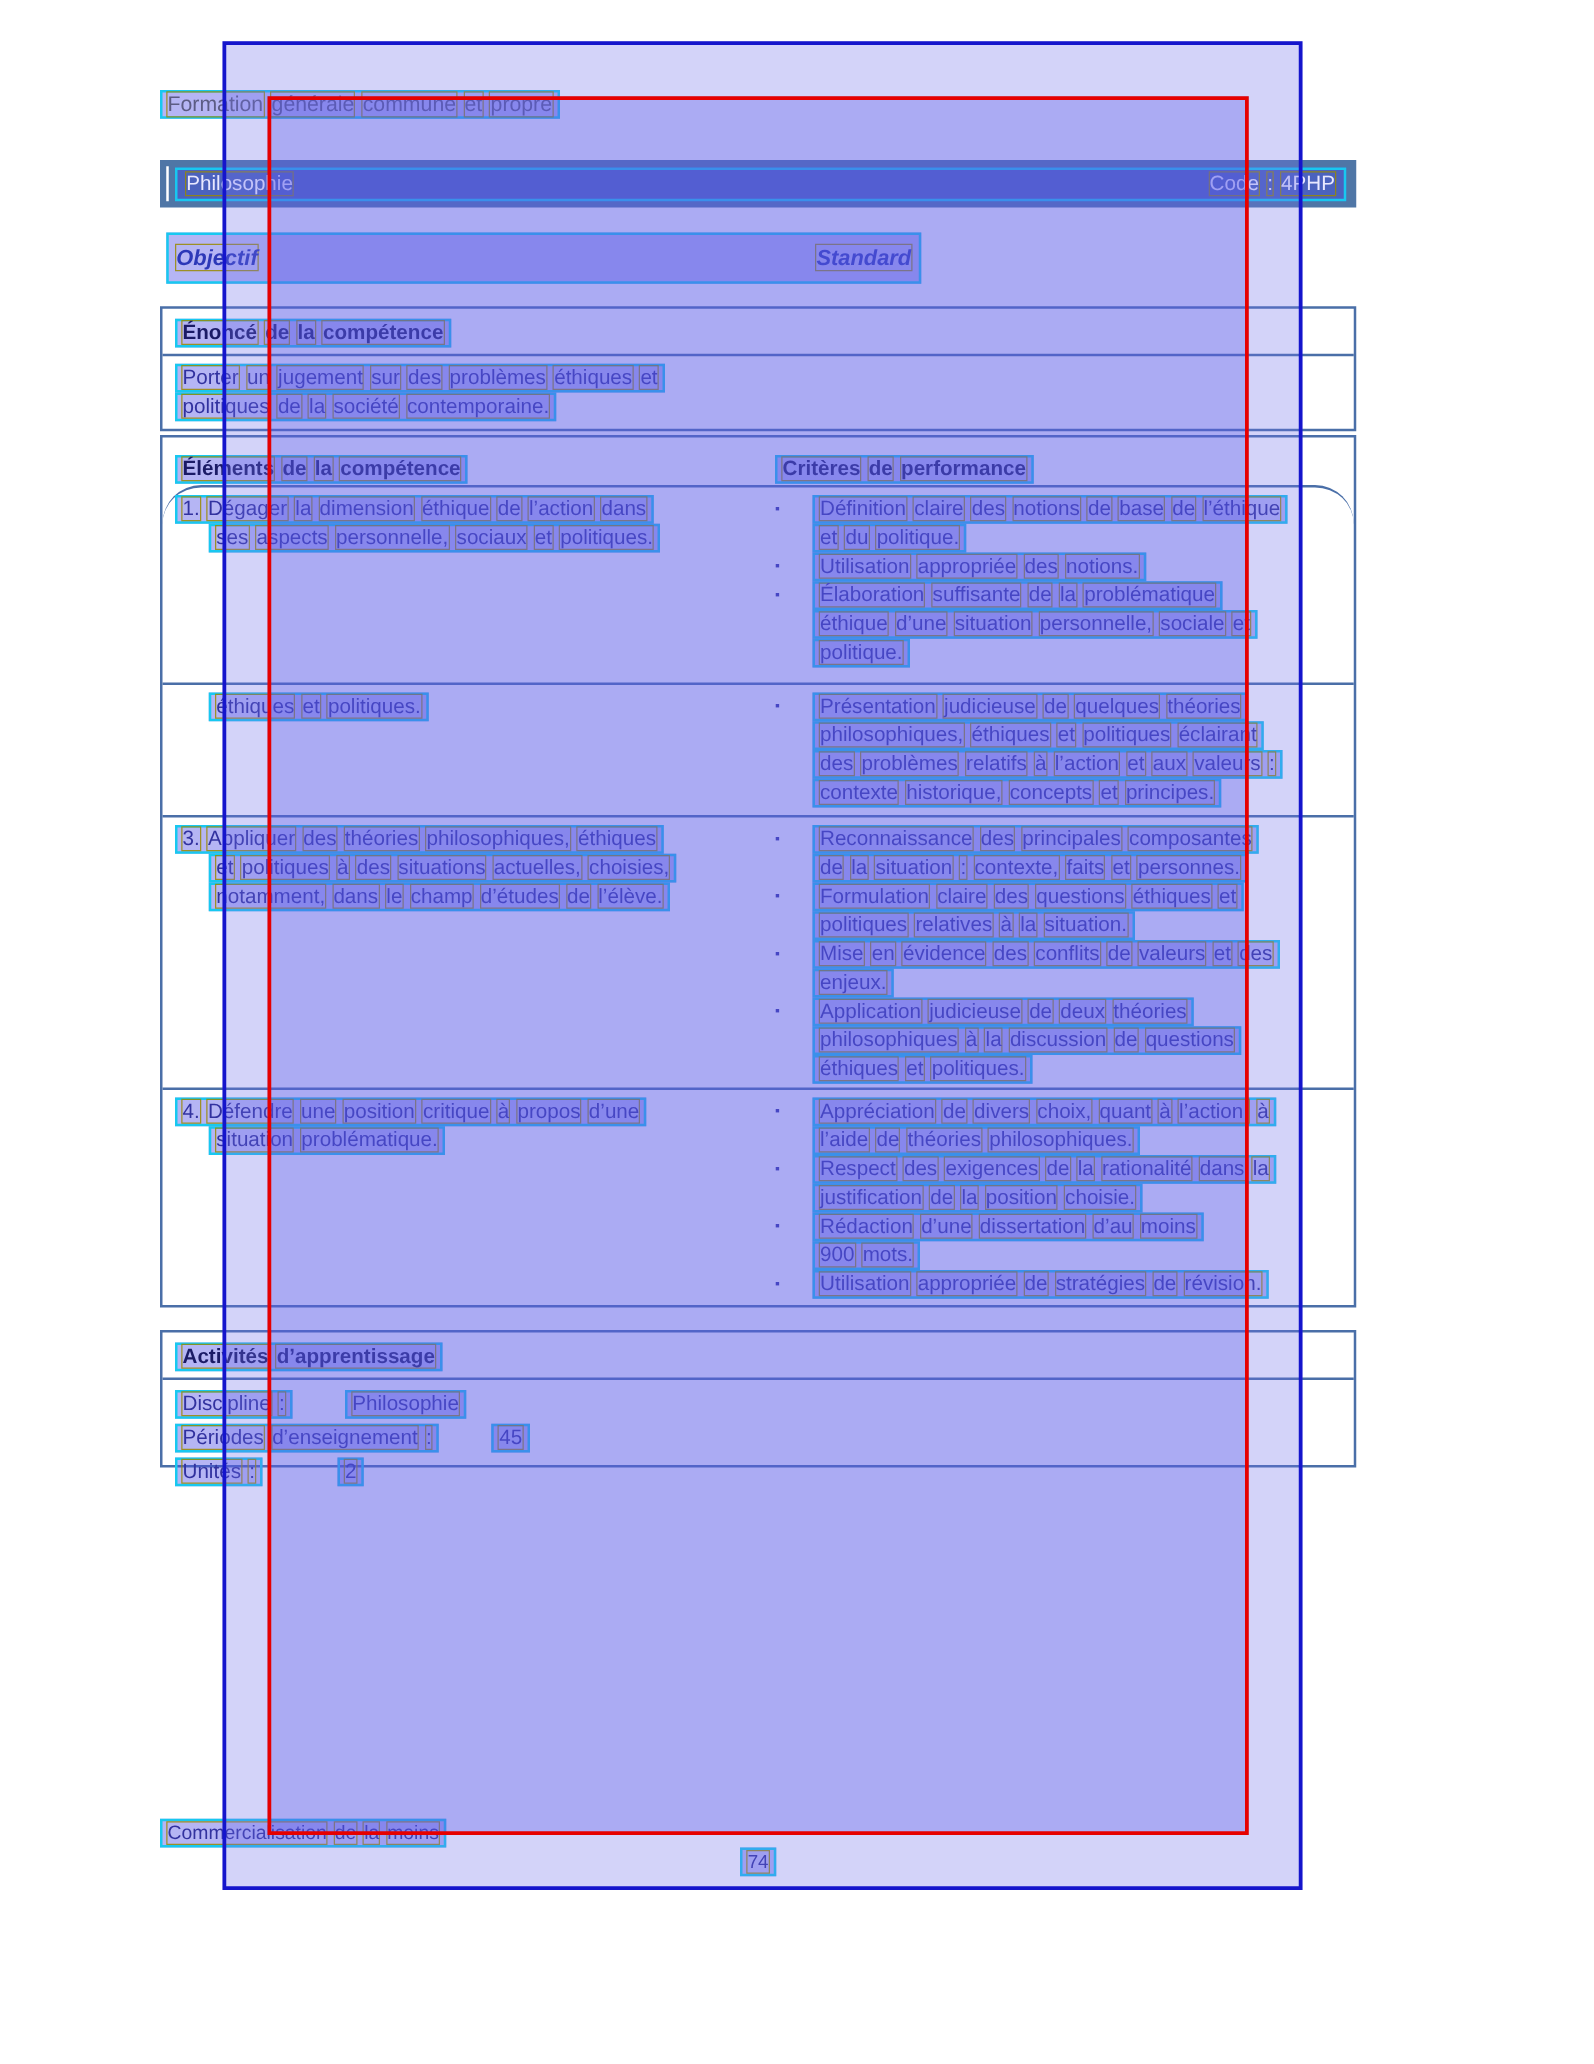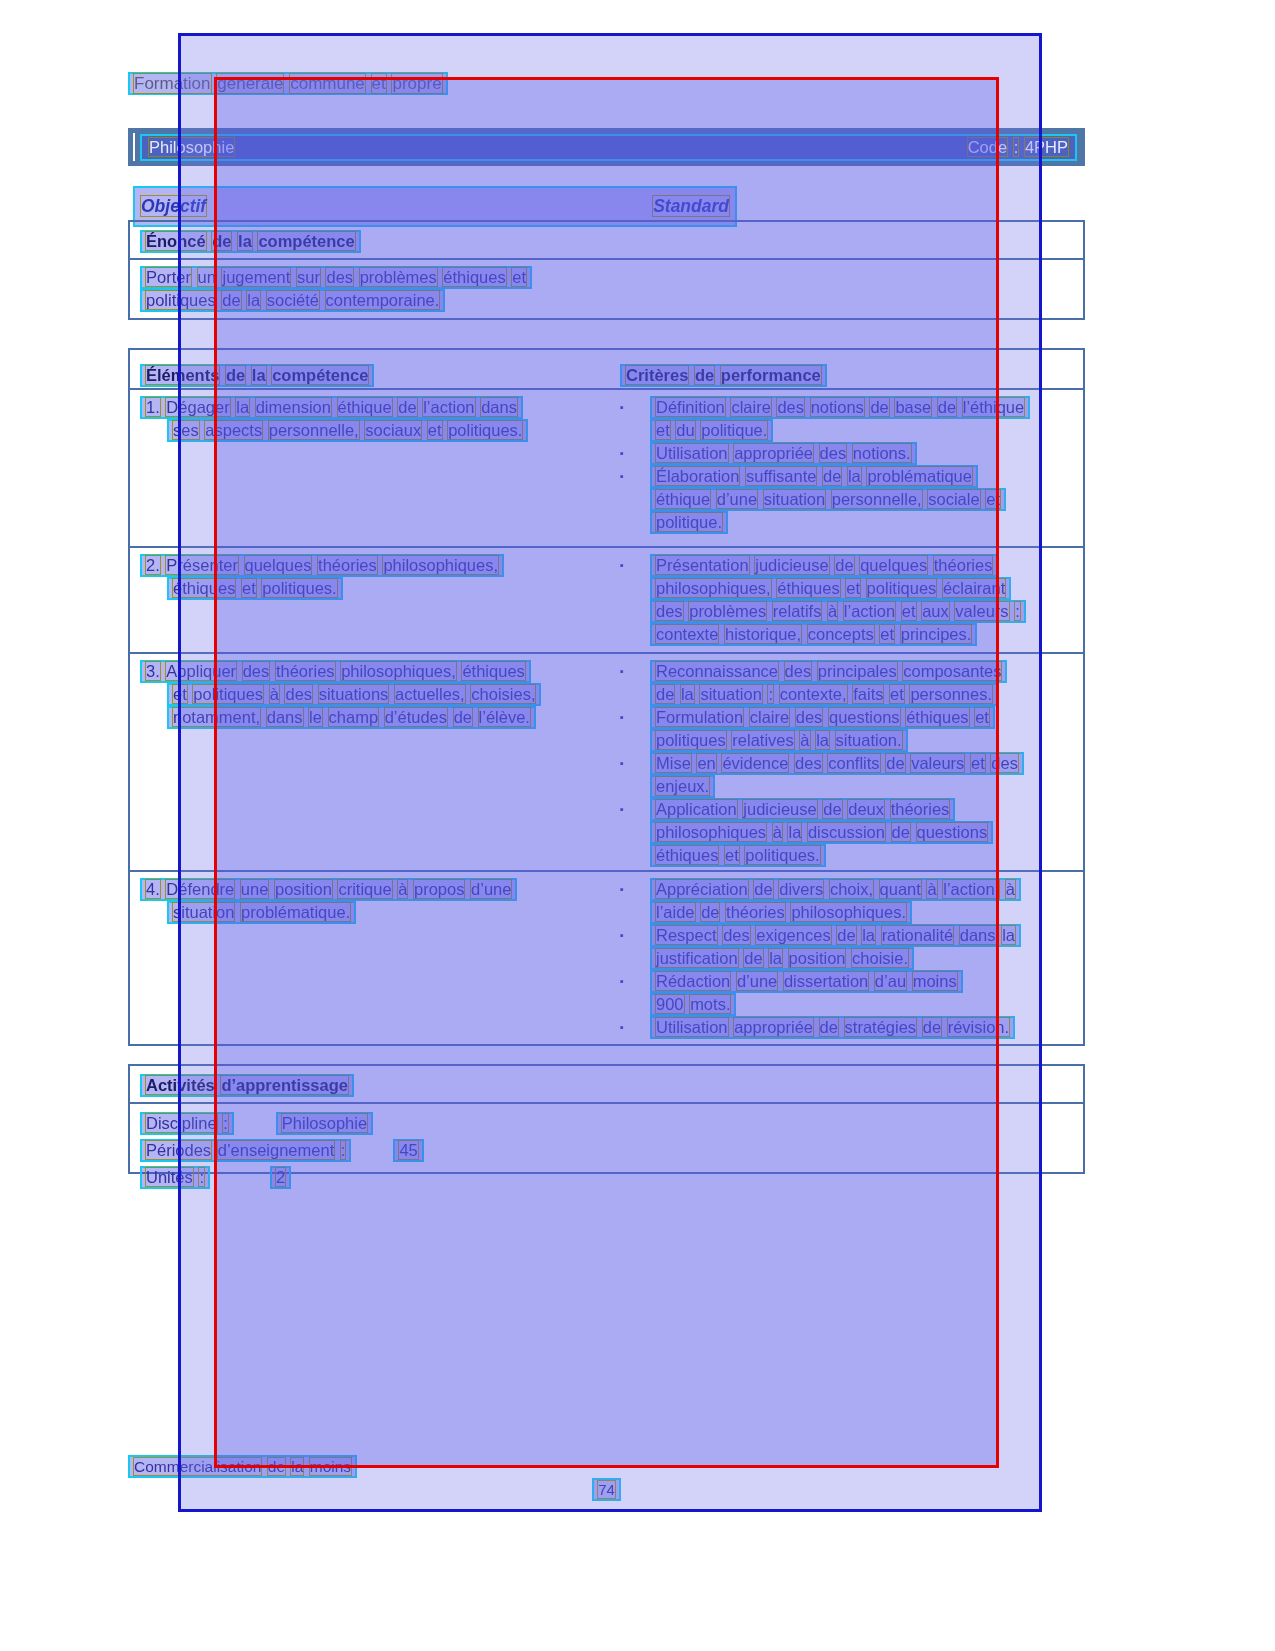--- a/index.html
+++ b/index.html
@@ -52,30 +52,30 @@
     font-weight:bold;font-style:italic;font-size:17.5px;
     color:var(--obj-text,#2c38b8);
     padding:8px 5px;line-height:21px;
   }
 
   .tbl{
     position:absolute;left:128px;width:957px;box-sizing:border-box;
     border:2px solid var(--table-border,#4a6fa8);
     font-size:16.5px;
   }
-  .t1{top:220px;height:100px;}
+  .t1{top:245px;height:100px;}
   .t2{top:348px;}
   .t3{top:1064px;}
   .tbl-hdr{height:38px;box-sizing:border-box;padding:8px 0 0 10px;}
   .t1 .tbl-hdr,.t3 .tbl-hdr{border-bottom:2px solid var(--table-border,#4a6fa8);}
   .t1 .tbl-body{padding:6px 0 0 10px;}
   .t3 .tbl-body{padding:8px 0 0 10px;height:68px;box-sizing:border-box;}
   .t2 .tbl-hdr{display:flex;padding:8px 0 0 0;}
   .trow{display:flex;border-top:2px solid var(--table-border,#4a6fa8);box-sizing:border-box;}
-  .r1{min-height:158px;}
+  .r1{min-height:158px;border-radius:31px;}
   .r2{min-height:106px;}
   .r3{min-height:218px;}
   .r4{min-height:174px;}
   .colL{width:482px;flex:none;box-sizing:border-box;padding:6px 0 0 10px;}
   .colR{flex:1;box-sizing:border-box;padding:6px 0 0 8px;}
   .crit-line{display:flex;align-items:flex-start;white-space:nowrap;}
   .bullet{width:30px;flex:none;font-size:11px;padding-top:5px;color:var(--text,#32329f);}
 
   .act-line{margin-bottom:4px;white-space:nowrap;}
   .act-line .val{margin-left:42px;}
@@ -167,21 +167,20 @@
             <span class="hl wz"><span class="w">éthique</span> <span class="w">d’une</span> <span class="w">situation</span> <span class="w">personnelle,</span> <span class="w">sociale</span> <span class="w">et</span></span>
           </div>
           <div class="crit-line">
             <span class="bullet"></span>
             <span class="hl wz"><span class="w">politique.</span></span>
           </div>
         </div>
     </div>
     <div class="trow r2">
       <div class="colL el-cell">
-          <div class="line"><span class="hl wz"><span class="w">2.</span> <span class="w">Présenter</span> <span class="w">quelques</span> <span class="w">théories</span> <span class="w">philosophiques,</span></span></div>
           <div class="line cont"><span class="hl wz"><span class="w">éthiques</span> <span class="w">et</span> <span class="w">politiques.</span></span></div>
         </div>
       <div class="colR crit">
           <div class="crit-line">
             <span class="bullet">▪</span>
             <span class="hl wz"><span class="w">Présentation</span> <span class="w">judicieuse</span> <span class="w">de</span> <span class="w">quelques</span> <span class="w">théories</span></span>
           </div>
           <div class="crit-line">
             <span class="bullet"></span>
             <span class="hl wz"><span class="w">philosophiques,</span> <span class="w">éthiques</span> <span class="w">et</span> <span class="w">politiques</span> <span class="w">éclairant</span></span>

